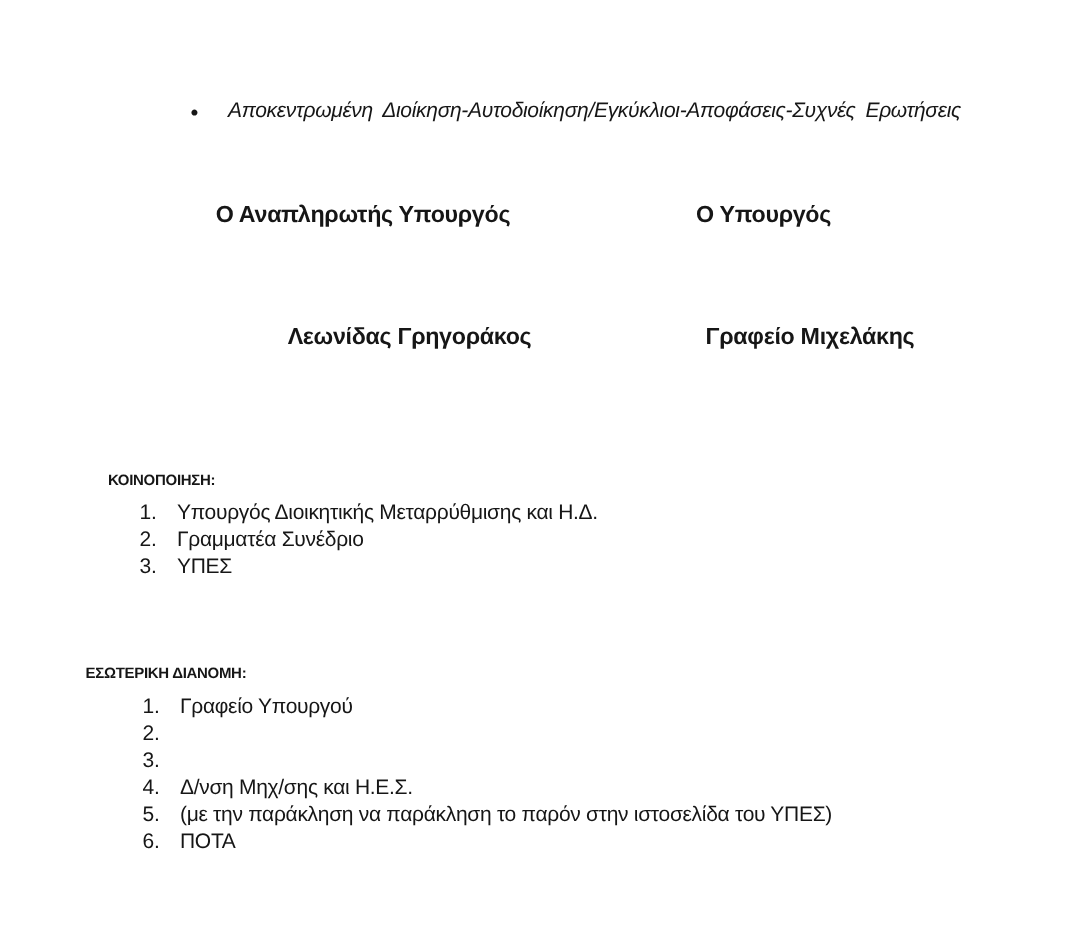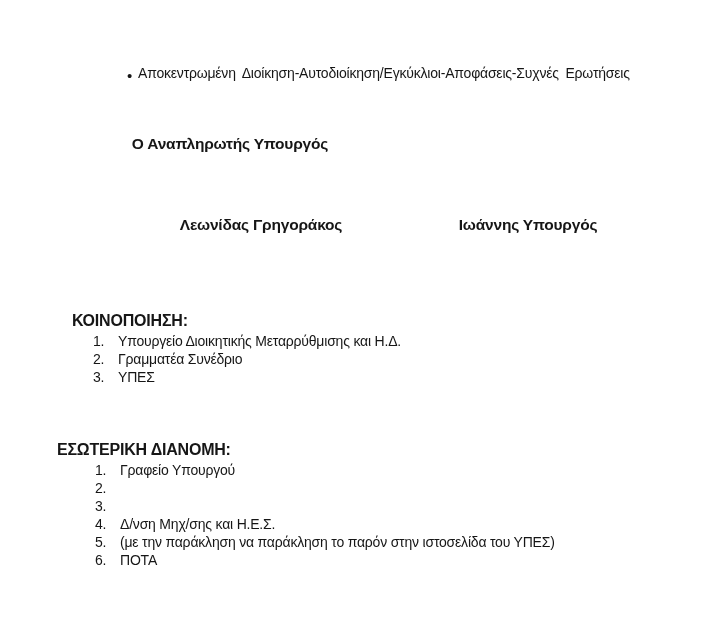--- a/index.html
+++ b/index.html
@@ -24,36 +24,37 @@
     top: 58px;
   }
   .bullet-marker {
     position: absolute;
     left: 0;
     top: 3px;
     font-size: 15px;
     line-height: 30px;
   }
   .bullet-lines {
-    margin-left: 11px;
+    margin-left: 25px;
+    font-style: italic;
   }
   .bullet-line {
     white-space: nowrap;
     font-size: 14px;
     line-height: 30px;
     letter-spacing: -0.2px;
   }
   .bullet-line.justified {
     word-spacing: 3px;
   }
 
   
   .sig-row {
     position: absolute;
-    left: 0;
+    left: 12px;
     width: 591px;
     height: 20px;
     text-decoration: underline;
   }
   .sig-row.titles { top: 135px; }
   .sig-row.names  { top: 216px; margin-left: 31px; }
   .sig-cell {
     position: absolute;
     width: 240px;
     text-align: center;
@@ -66,21 +67,21 @@
   .sig-cell.right { left: 377px; }
 
   
   .section {
     position: absolute;
   }
   .section.cc       { left: 72px; top: 311px; }
   .section.internal { left: 57px; top: 440px; }
   .section-heading {
     font-weight: bold;
-    font-size: 16px;
+    font-size: 10px;
     line-height: 19px;
     margin-bottom: 2px;
     white-space: nowrap;
     letter-spacing: -0.2px;
   }
   .list {
     margin: 0;
     padding: 0;
   }
   .list-row {
@@ -107,33 +108,34 @@
 
   <div class="bullet-block">
     <span class="bullet-marker">•</span>
     <div class="bullet-lines">
       <div class="bullet-line justified">Αποκεντρωμένη Διοίκηση-Αυτοδιοίκηση/Εγκύκλιοι-Αποφάσεις-Συχνές Ερωτήσεις</div>
     </div>
   </div>
 
   <div class="sig-row titles">
     <div class="sig-cell left">Ο Αναπληρωτής Υπουργός</div>
+    <div class="sig-cell right">Ο Υπουργός</div>
   </div>
 
   <div class="sig-row names">
     <div class="sig-cell left">Λεωνίδας Γρηγοράκος</div>
-    <div class="sig-cell right">Ιωάννης Υπουργός</div>
+    <div class="sig-cell right">Γραφείο Μιχελάκης</div>
   </div>
 
   <div class="section cc">
     <div class="section-heading">ΚΟΙΝΟΠΟΙΗΣΗ:</div>
     <div class="list">
       <div class="list-row">
         <span class="item-num">1.</span>
-        <span class="item-text">Υπουργείο Διοικητικής Μεταρρύθμισης και Η.Δ.</span>
+        <span class="item-text">Υπουργός Διοικητικής Μεταρρύθμισης και Η.Δ.</span>
       </div>
       <div class="list-row">
         <span class="item-num">2.</span>
         <span class="item-text">Γραμματέα Συνέδριο</span>
       </div>
       <div class="list-row">
         <span class="item-num">3.</span>
         <span class="item-text">ΥΠΕΣ</span>
       </div>
     </div>

